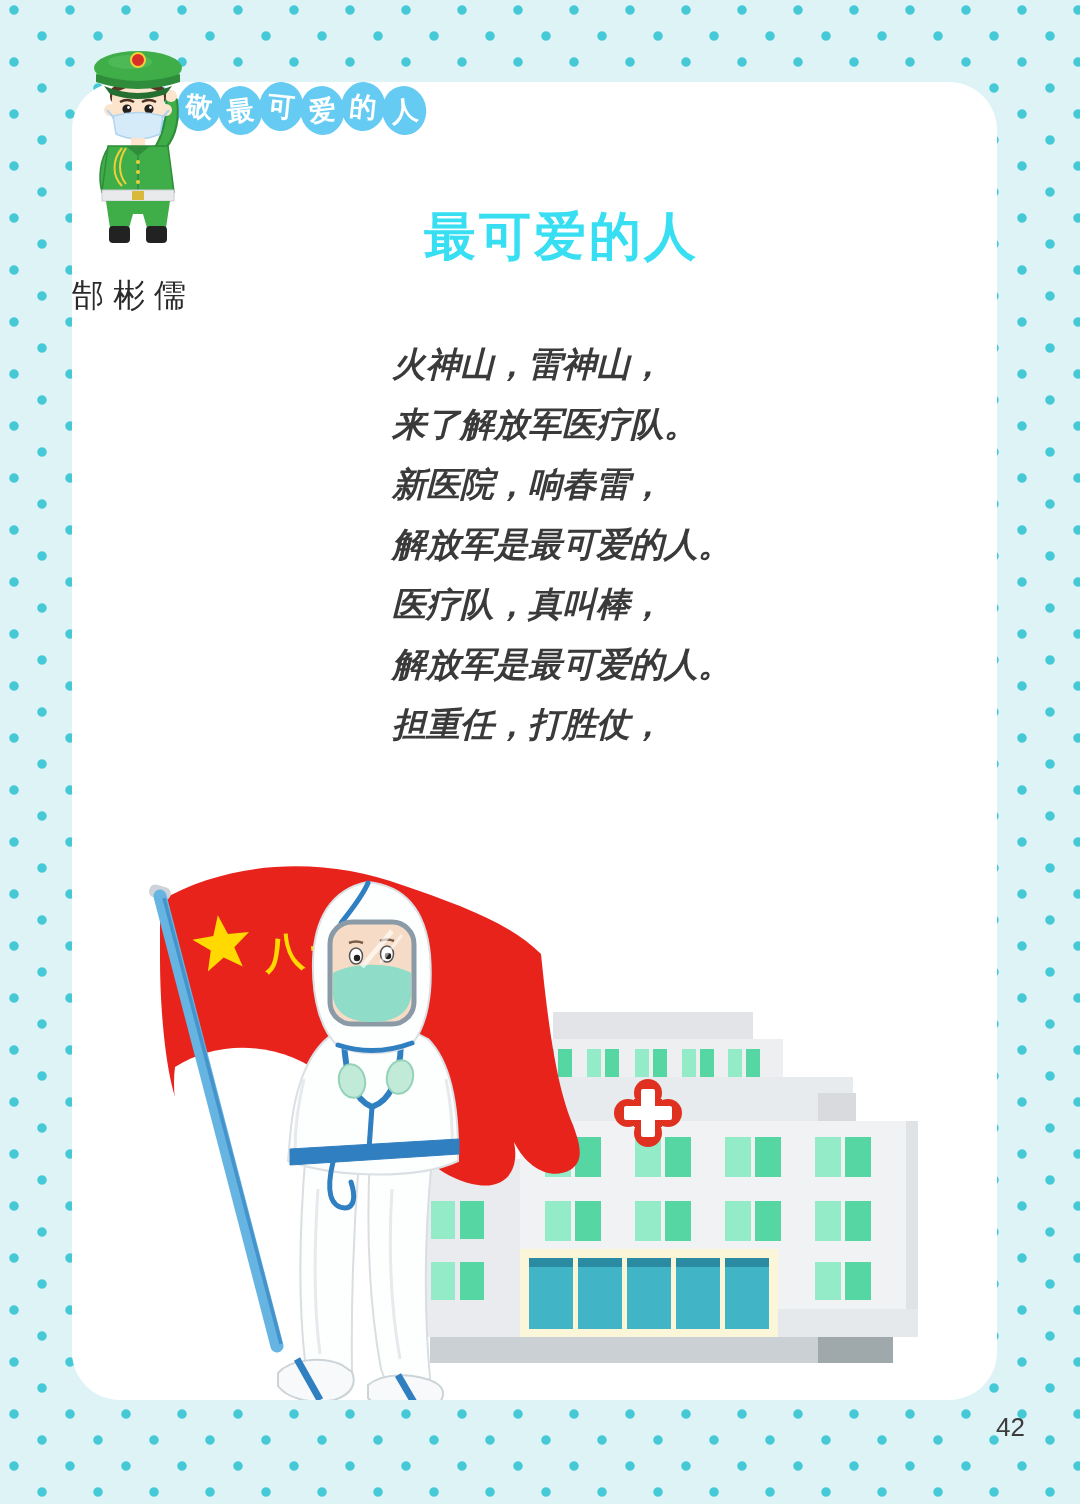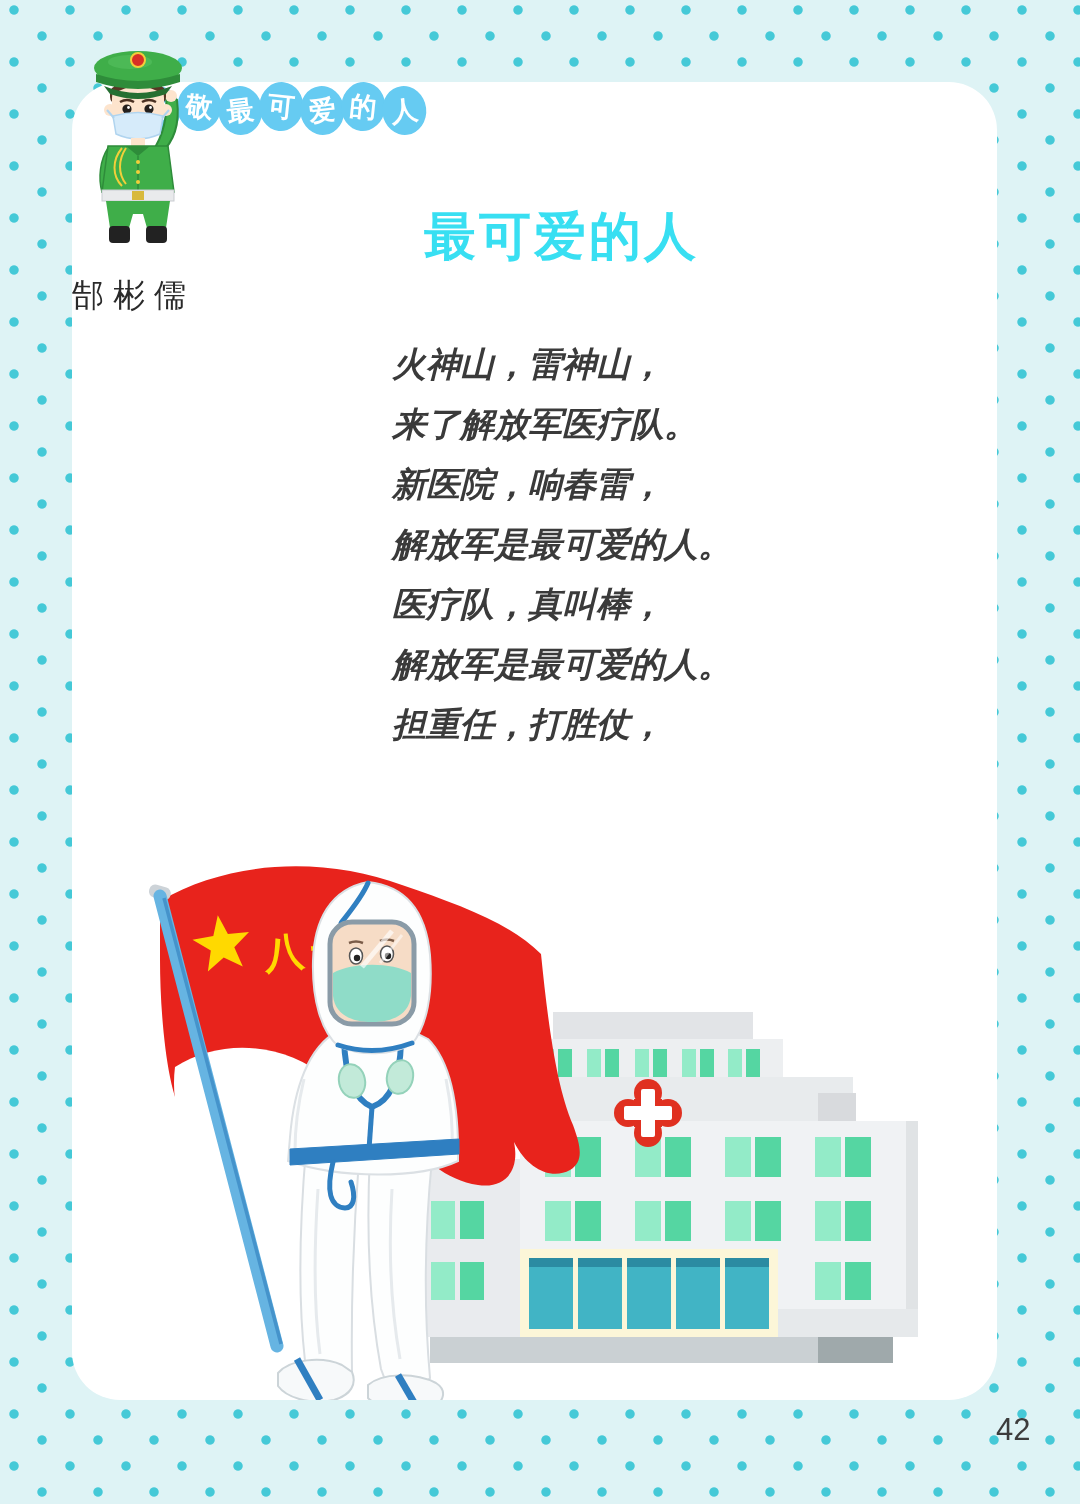--- a/index.html
+++ b/index.html
@@ -49,21 +49,21 @@
     height:60px;line-height:60px;
     font-size:34px;font-weight:bold;
     color:var(--c-text,#3a3a3a);
     white-space:nowrap;
     font-style:italic;
   }
   .illu{position:absolute;left:58px;top:777px;width:850px;height:550px;}
   .soldier{position:absolute;left:50px;top:44px;width:180px;height:205px;}
   .pageno{
     position:absolute;left:996px;top:1412px;
-    font-size:31px;color:#3c3c3c;
+    font-size:26px;color:#3c3c3c;
   }
   
   .f-red{fill:var(--c-flag_red,#e8231c);}
   .f-star{fill:var(--c-star_yellow,#ffd900);}
   .f-wl{fill:var(--c-window_light,#93ebc8);}
   .f-wd{fill:var(--c-window_dark,#55d6a2);}
   .f-cross{fill:var(--c-cross_red,#e03020);}
   .f-glass{fill:var(--c-entrance_glass,#41b4c5);}
   .f-frame{fill:var(--c-entrance_frame,#fcf6d8);}
   .f-mask{fill:var(--c-mask_teal,#8fdcc8);}

